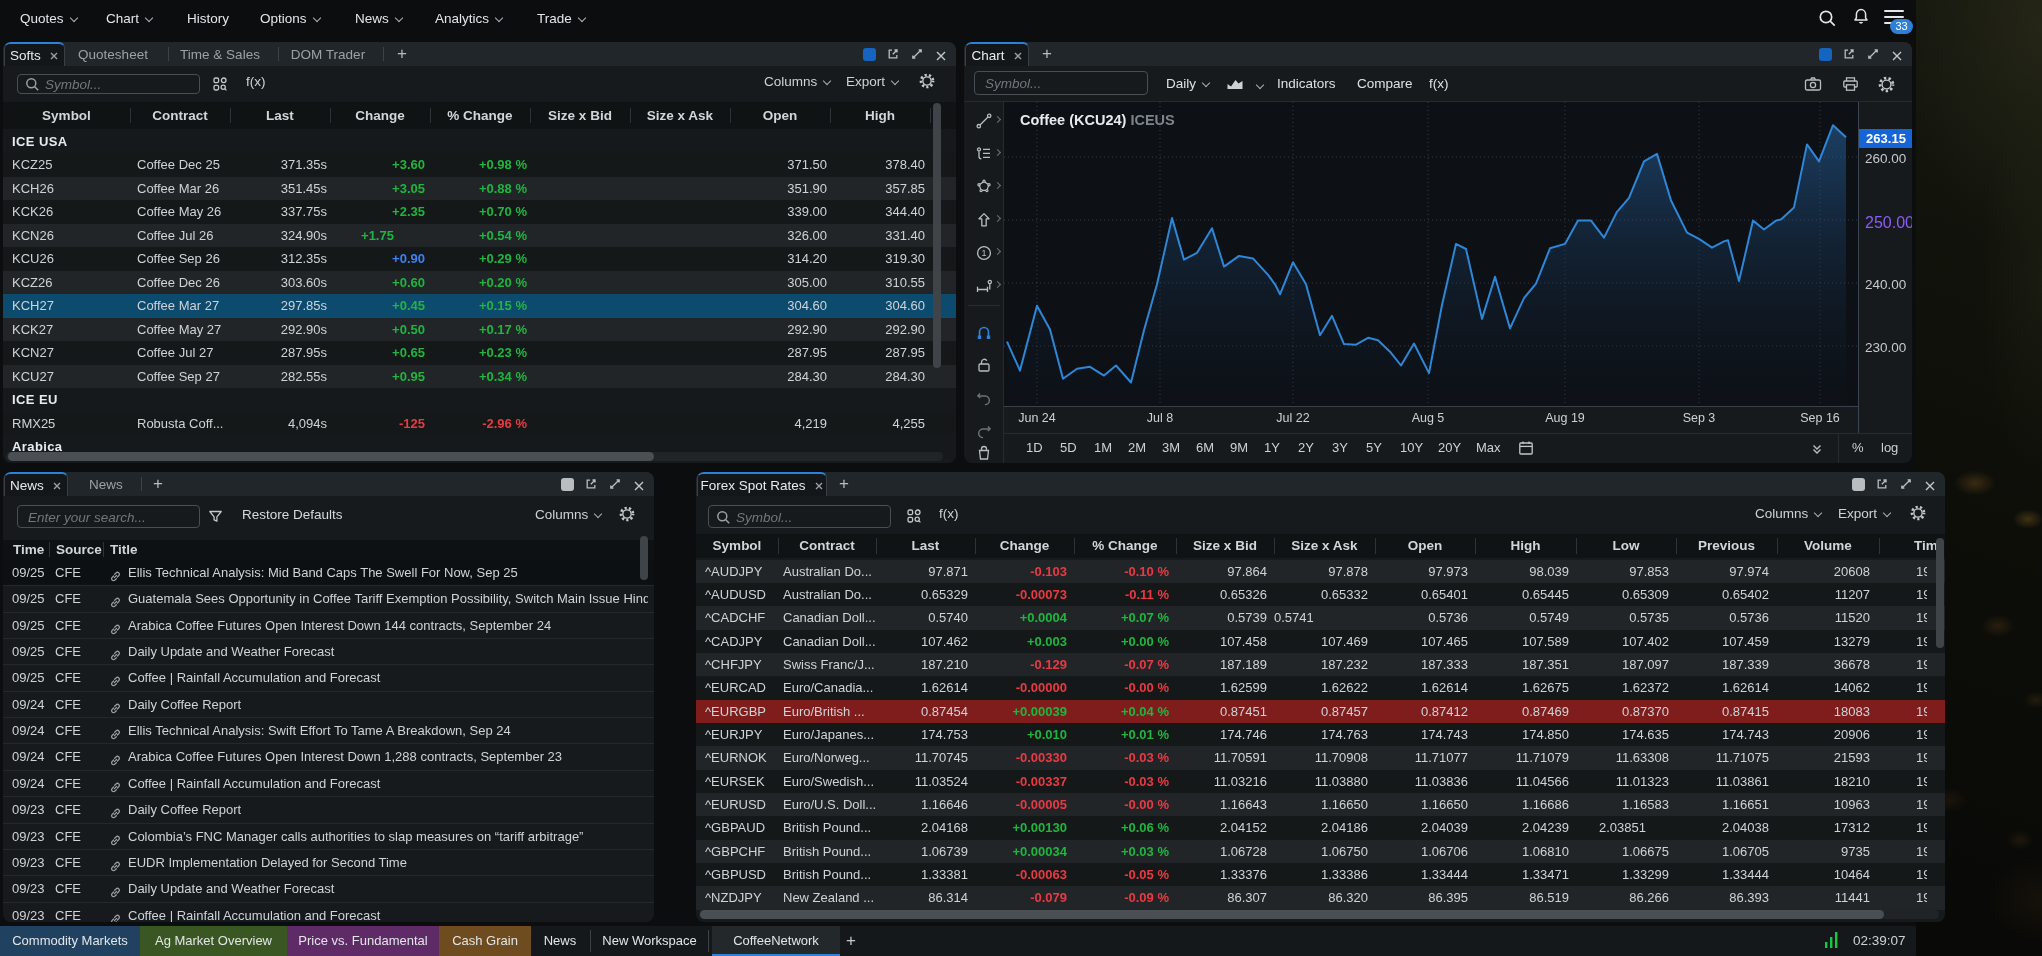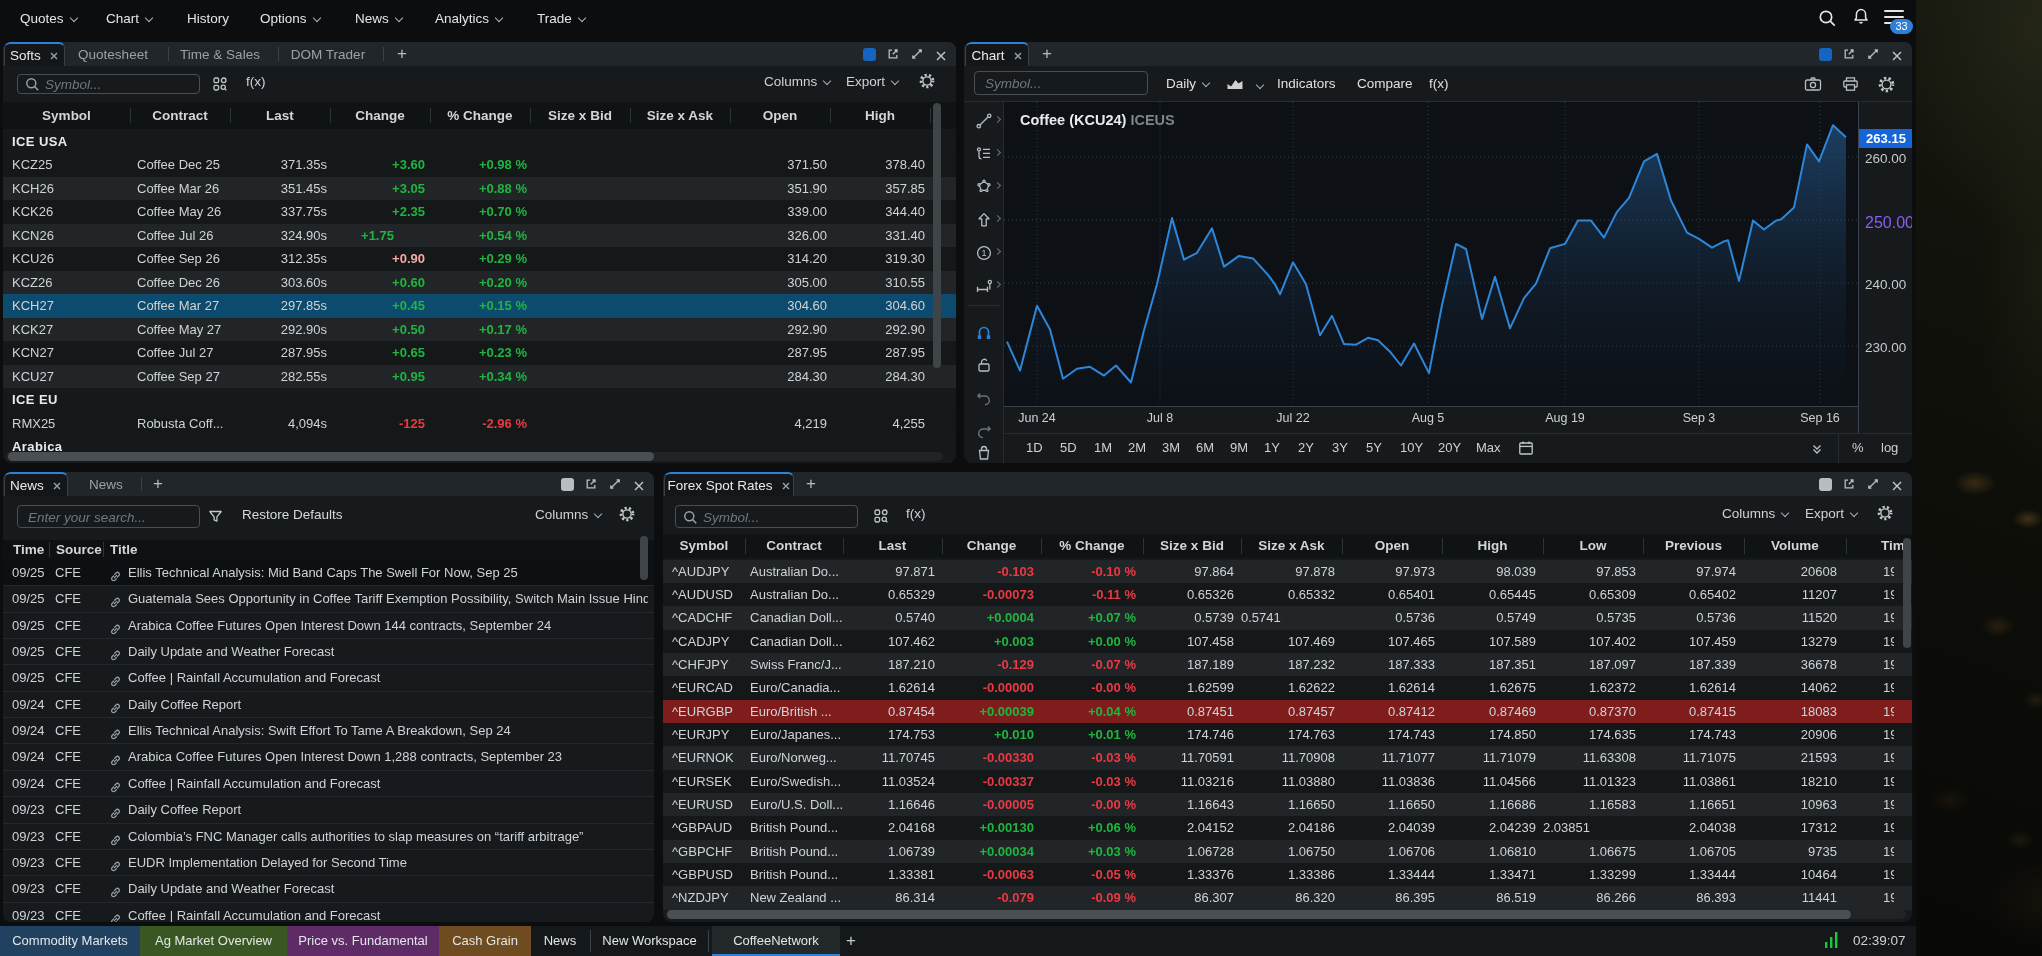--- a/index.html
+++ b/index.html
@@ -15,21 +15,21 @@
     radial-gradient(ellipse 20px 14px at 2020px 840px, rgba(130,95,45,0.16), transparent 70%),
     linear-gradient(200deg, #16170e 0%, #0e0f09 28%, #090907 55%, #060504 100%);
 }
 #win { position:absolute; left:0; top:0; width:1916px; height:956px; background:#0b0d0e; }
 #nav { position:absolute; left:0; top:0; width:100%; height:42px; }
 .nvi { position:absolute; top:11px; color:#e3e6e8; font-size:13.5px; }
 .panel { position:absolute; background:#171a1d; border-radius:8px; overflow:hidden; }
 #softs { left:3px; top:42px; width:953px; height:421px; }
 #chart { left:964px; top:42px; width:948px; height:421px; }
 #news  { left:3px; top:472px; width:651px; height:450px; }
-#forex { left:663px; top:472px; width:1249px; height:450px; }
+#forex { left:696px; top:472px; width:1249px; height:450px; }
 .tabbar { position:absolute; left:0; top:0; width:100%; background:#21262a; }
 .tab { position:absolute; top:0; height:100%; display:flex; align-items:center; justify-content:center;
   color:#9aa1a7; font-size:13.5px; white-space:nowrap; }
 .tab.act { background:#141719; color:#e8ebed; border-top:2.5px solid #2d81d8;
   border-left:1px solid #3a4045; border-right:1px solid #3a4045; border-radius:6px 6px 0 0; }
 .tbx { margin-left:8px; position:relative; top:1px; }
 .thead { position:absolute; left:0; width:100%; background:#101314; color:#d2d6d9;
   font-size:13.5px; font-weight:700; }
 .trow { position:absolute; left:0; width:100%; color:#cfd3d6; font-size:13px;
   display:block; line-height:23.5px; }
@@ -172,21 +172,21 @@
           <span style="position:absolute;left:227px;width:97px;text-align:right">324.90s</span>
           <span style="position:absolute;left:327px;width:95px;text-align:center;color:#1fb53f;font-weight:700">+1.75</span>
           <span style="position:absolute;left:427px;width:97px;text-align:right;color:#1fb53f;font-weight:700">+0.54 %</span>
           <span style="position:absolute;left:727px;width:97px;text-align:right">326.00</span>
           <span style="position:absolute;left:827px;width:95px;text-align:right">331.40</span>
         </div>
         <div class="trow" style="top:205.0px;height:23.5px;background:#151819">
           <span style="position:absolute;left:9px">KCU26</span>
           <span style="position:absolute;left:134px">Coffee Sep 26</span>
           <span style="position:absolute;left:227px;width:97px;text-align:right">312.35s</span>
-          <span style="position:absolute;left:327px;width:95px;text-align:right;color:#fca5a5;font-weight:700">+0.90</span>
+          <span style="position:absolute;left:327px;width:95px;text-align:right;color:#3b82f6;font-weight:700">+0.90</span>
           <span style="position:absolute;left:427px;width:97px;text-align:right;color:#1fb53f;font-weight:700">+0.29 %</span>
           <span style="position:absolute;left:727px;width:97px;text-align:right">314.20</span>
           <span style="position:absolute;left:827px;width:95px;text-align:right">319.30</span>
         </div>
         <div class="trow" style="top:228.5px;height:23.5px;background:#212528">
           <span style="position:absolute;left:9px">KCZ26</span>
           <span style="position:absolute;left:134px">Coffee Dec 26</span>
           <span style="position:absolute;left:227px;width:97px;text-align:right">303.60s</span>
           <span style="position:absolute;left:327px;width:95px;text-align:right;color:#1fb53f;font-weight:700">+0.60</span>
           <span style="position:absolute;left:427px;width:97px;text-align:right;color:#1fb53f;font-weight:700">+0.20 %</span>
@@ -897,21 +897,21 @@
         <div class="trow" style="top:344.2px;height:23.33px;background:#151819">
           <span style="position:absolute;left:9px">^GBPAUD</span>
           <span style="position:absolute;left:87px;width:93px;white-space:nowrap;overflow:hidden">British Pound...</span>
           <span style="position:absolute;left:180px;width:92px;text-align:right;color:#cfd3d6">2.04168</span>
           <span style="position:absolute;left:279px;width:92px;text-align:right;color:#1fb53f;font-weight:700">+0.00130</span>
           <span style="position:absolute;left:378px;width:95px;text-align:right;color:#1fb53f;font-weight:700">+0.06 %</span>
           <span style="position:absolute;left:480px;width:91px;text-align:right;color:#cfd3d6">2.04152</span>
           <span style="position:absolute;left:578px;width:94px;text-align:right;color:#cfd3d6">2.04186</span>
           <span style="position:absolute;left:679px;width:93px;text-align:right;color:#cfd3d6">2.04039</span>
           <span style="position:absolute;left:779px;width:94px;text-align:right;color:#cfd3d6">2.04239</span>
-          <span style="position:absolute;left:880px;width:93px;text-align:left;color:#cfd3d6">2.03851</span>
+          <span style="position:absolute;left:880px;width:93px;text-align:center;color:#cfd3d6">2.03851</span>
           <span style="position:absolute;left:980px;width:93px;text-align:right;color:#cfd3d6">2.04038</span>
           <span style="position:absolute;left:1080px;width:94px;text-align:right;color:#cfd3d6">17312</span>
           <span style="position:absolute;left:1220px;width:11px;overflow:hidden">19</span>
         </div>
         <div class="trow" style="top:367.6px;height:23.33px;background:#212528">
           <span style="position:absolute;left:9px">^GBPCHF</span>
           <span style="position:absolute;left:87px;width:93px;white-space:nowrap;overflow:hidden">British Pound...</span>
           <span style="position:absolute;left:180px;width:92px;text-align:right;color:#cfd3d6">1.06739</span>
           <span style="position:absolute;left:279px;width:92px;text-align:right;color:#1fb53f;font-weight:700">+0.00034</span>
           <span style="position:absolute;left:378px;width:95px;text-align:right;color:#1fb53f;font-weight:700">+0.03 %</span>

